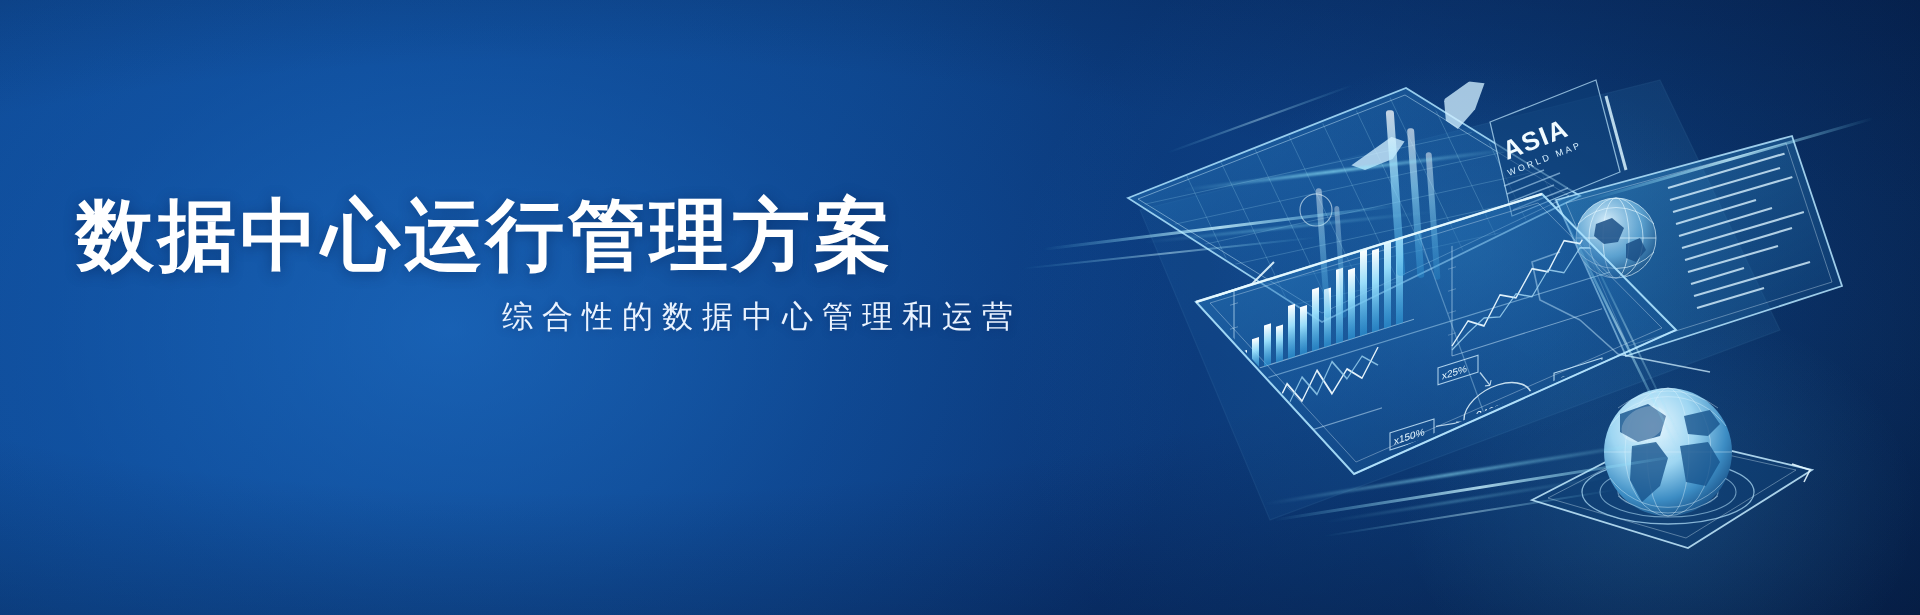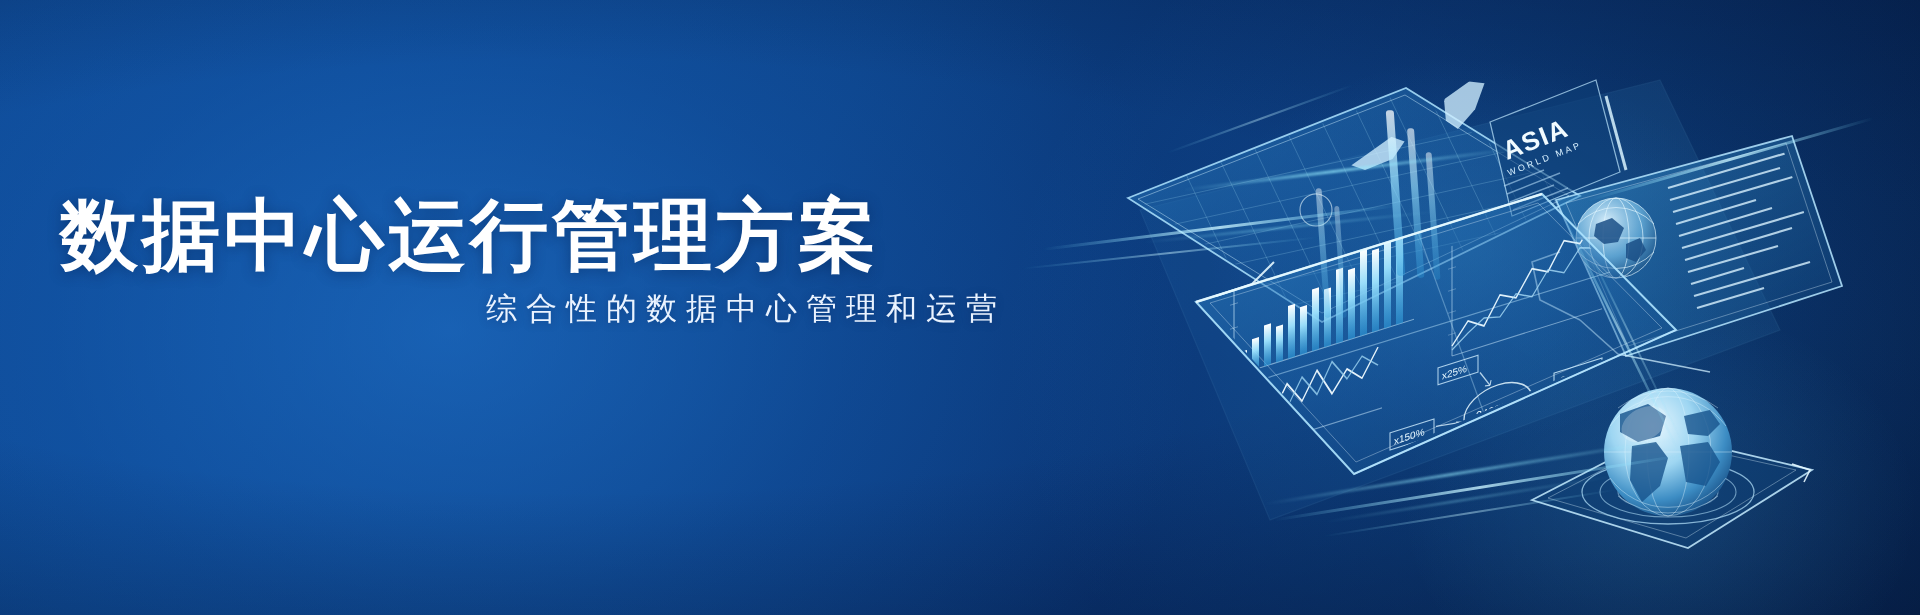--- a/index.html
+++ b/index.html
@@ -11,28 +11,28 @@
   .bg-base{position:absolute;inset:0;
     background:linear-gradient(118deg,#0e4a96 0%,#0d4892 18%,#0c4186 40%,#0a3473 62%,#082c63 80%,#072553 100%);}
   .bg-glow{position:absolute;left:-6%;top:-40%;width:70%;height:180%;
     background:radial-gradient(ellipse at 42% 52%, rgba(34,120,212,0.55) 0%, rgba(24,100,190,0.30) 36%, rgba(12,60,130,0.0) 68%);}
   .bg-glow2{position:absolute;right:-10%;top:-30%;width:60%;height:170%;
     background:radial-gradient(ellipse at 50% 50%, rgba(30,120,200,0.30) 0%, rgba(10,50,110,0.0) 65%);}
   .bg-vig{position:absolute;inset:0;
     background:radial-gradient(ellipse at 30% 45%, rgba(0,0,0,0) 45%, rgba(3,18,48,0.45) 100%);}
 
   
-  .copy{position:absolute;left:60px;top:196px;width:960px;}
+  .copy{position:absolute;left:76px;top:196px;width:960px;}
   .title{
     font-size:78px;line-height:1.0;font-weight:bold;color:#ffffff;
     letter-spacing:4px;white-space:nowrap;
     text-shadow:0 2px 14px rgba(0,30,80,0.45);
   }
   .subtitle{
-    margin-top:18px;text-align:right;padding-right:14px;
+    margin-top:26px;text-align:right;padding-right:14px;
     font-size:31px;line-height:1.1;color:#eaf3ff;letter-spacing:9px;
     font-weight:300;white-space:nowrap;
     text-shadow:0 1px 8px rgba(0,30,80,0.4);
   }
 
   
   .art{position:absolute;right:0px;top:0px;width:900px;height:615px;}
   .art svg{position:absolute;inset:0;width:100%;height:100%;}
 
   .beam{position:absolute;background:linear-gradient(90deg,rgba(120,220,255,0) 0%,rgba(150,235,255,0.85) 45%,rgba(120,220,255,0) 100%);

